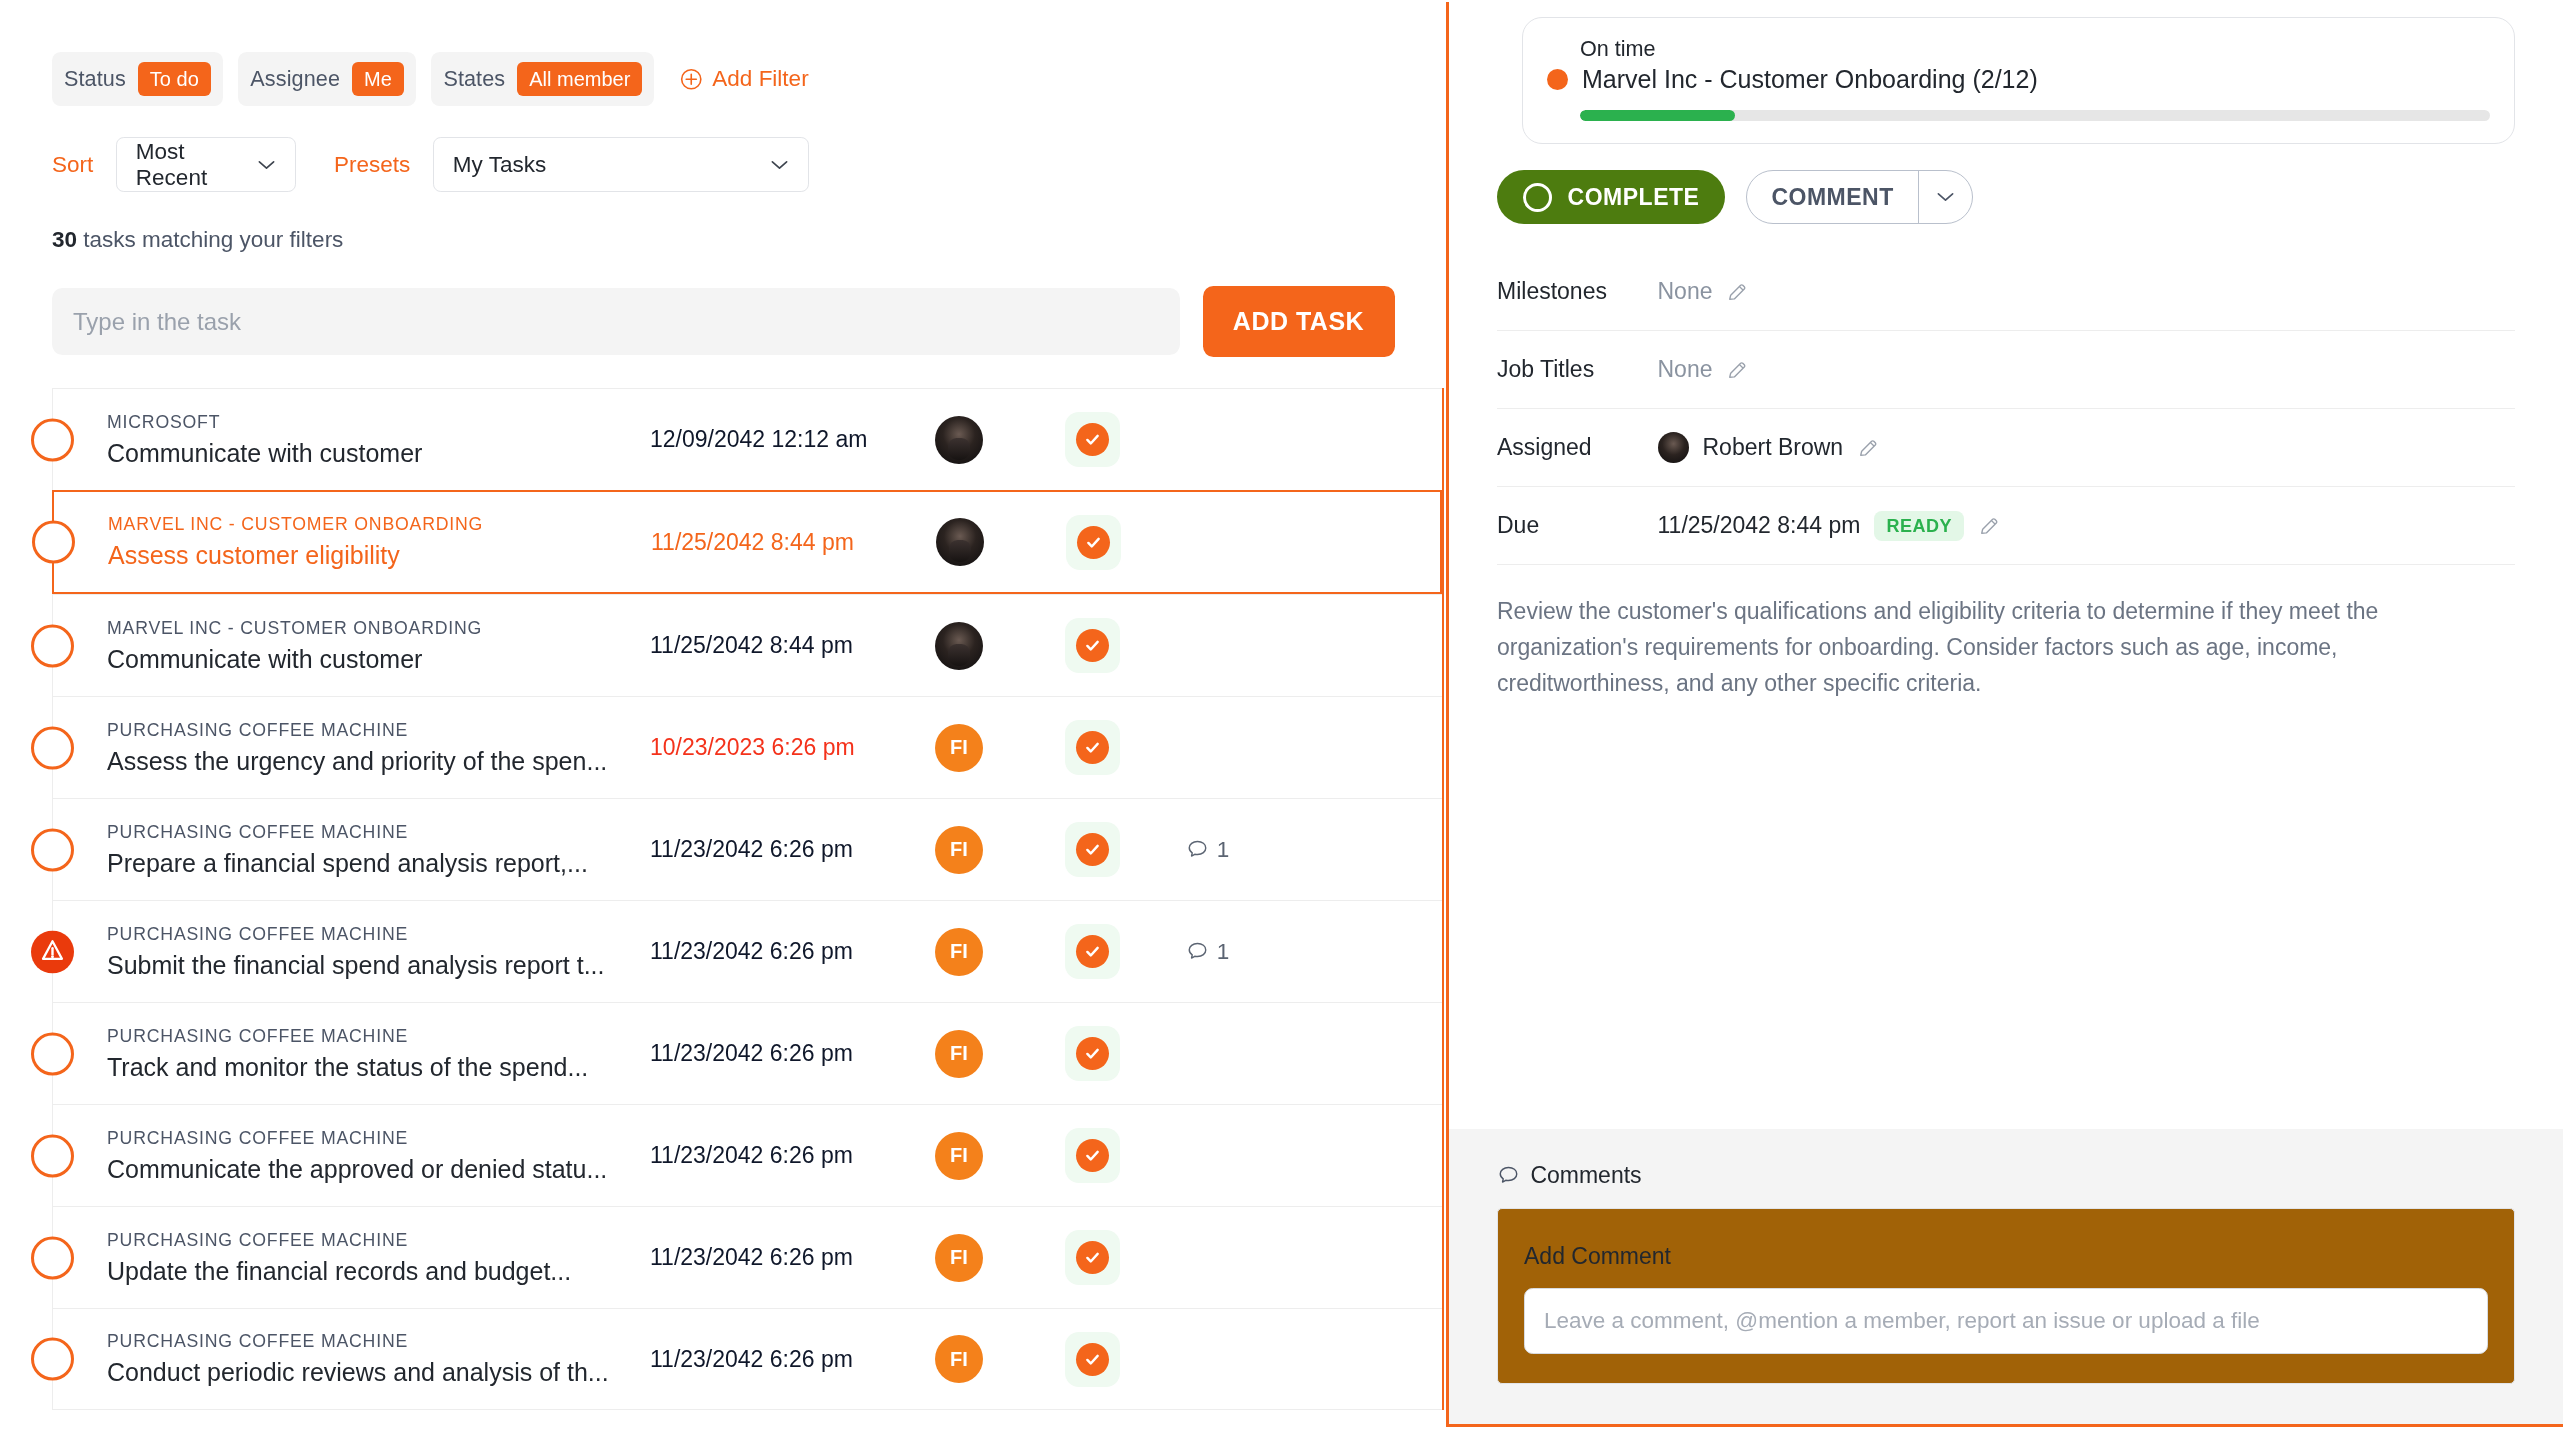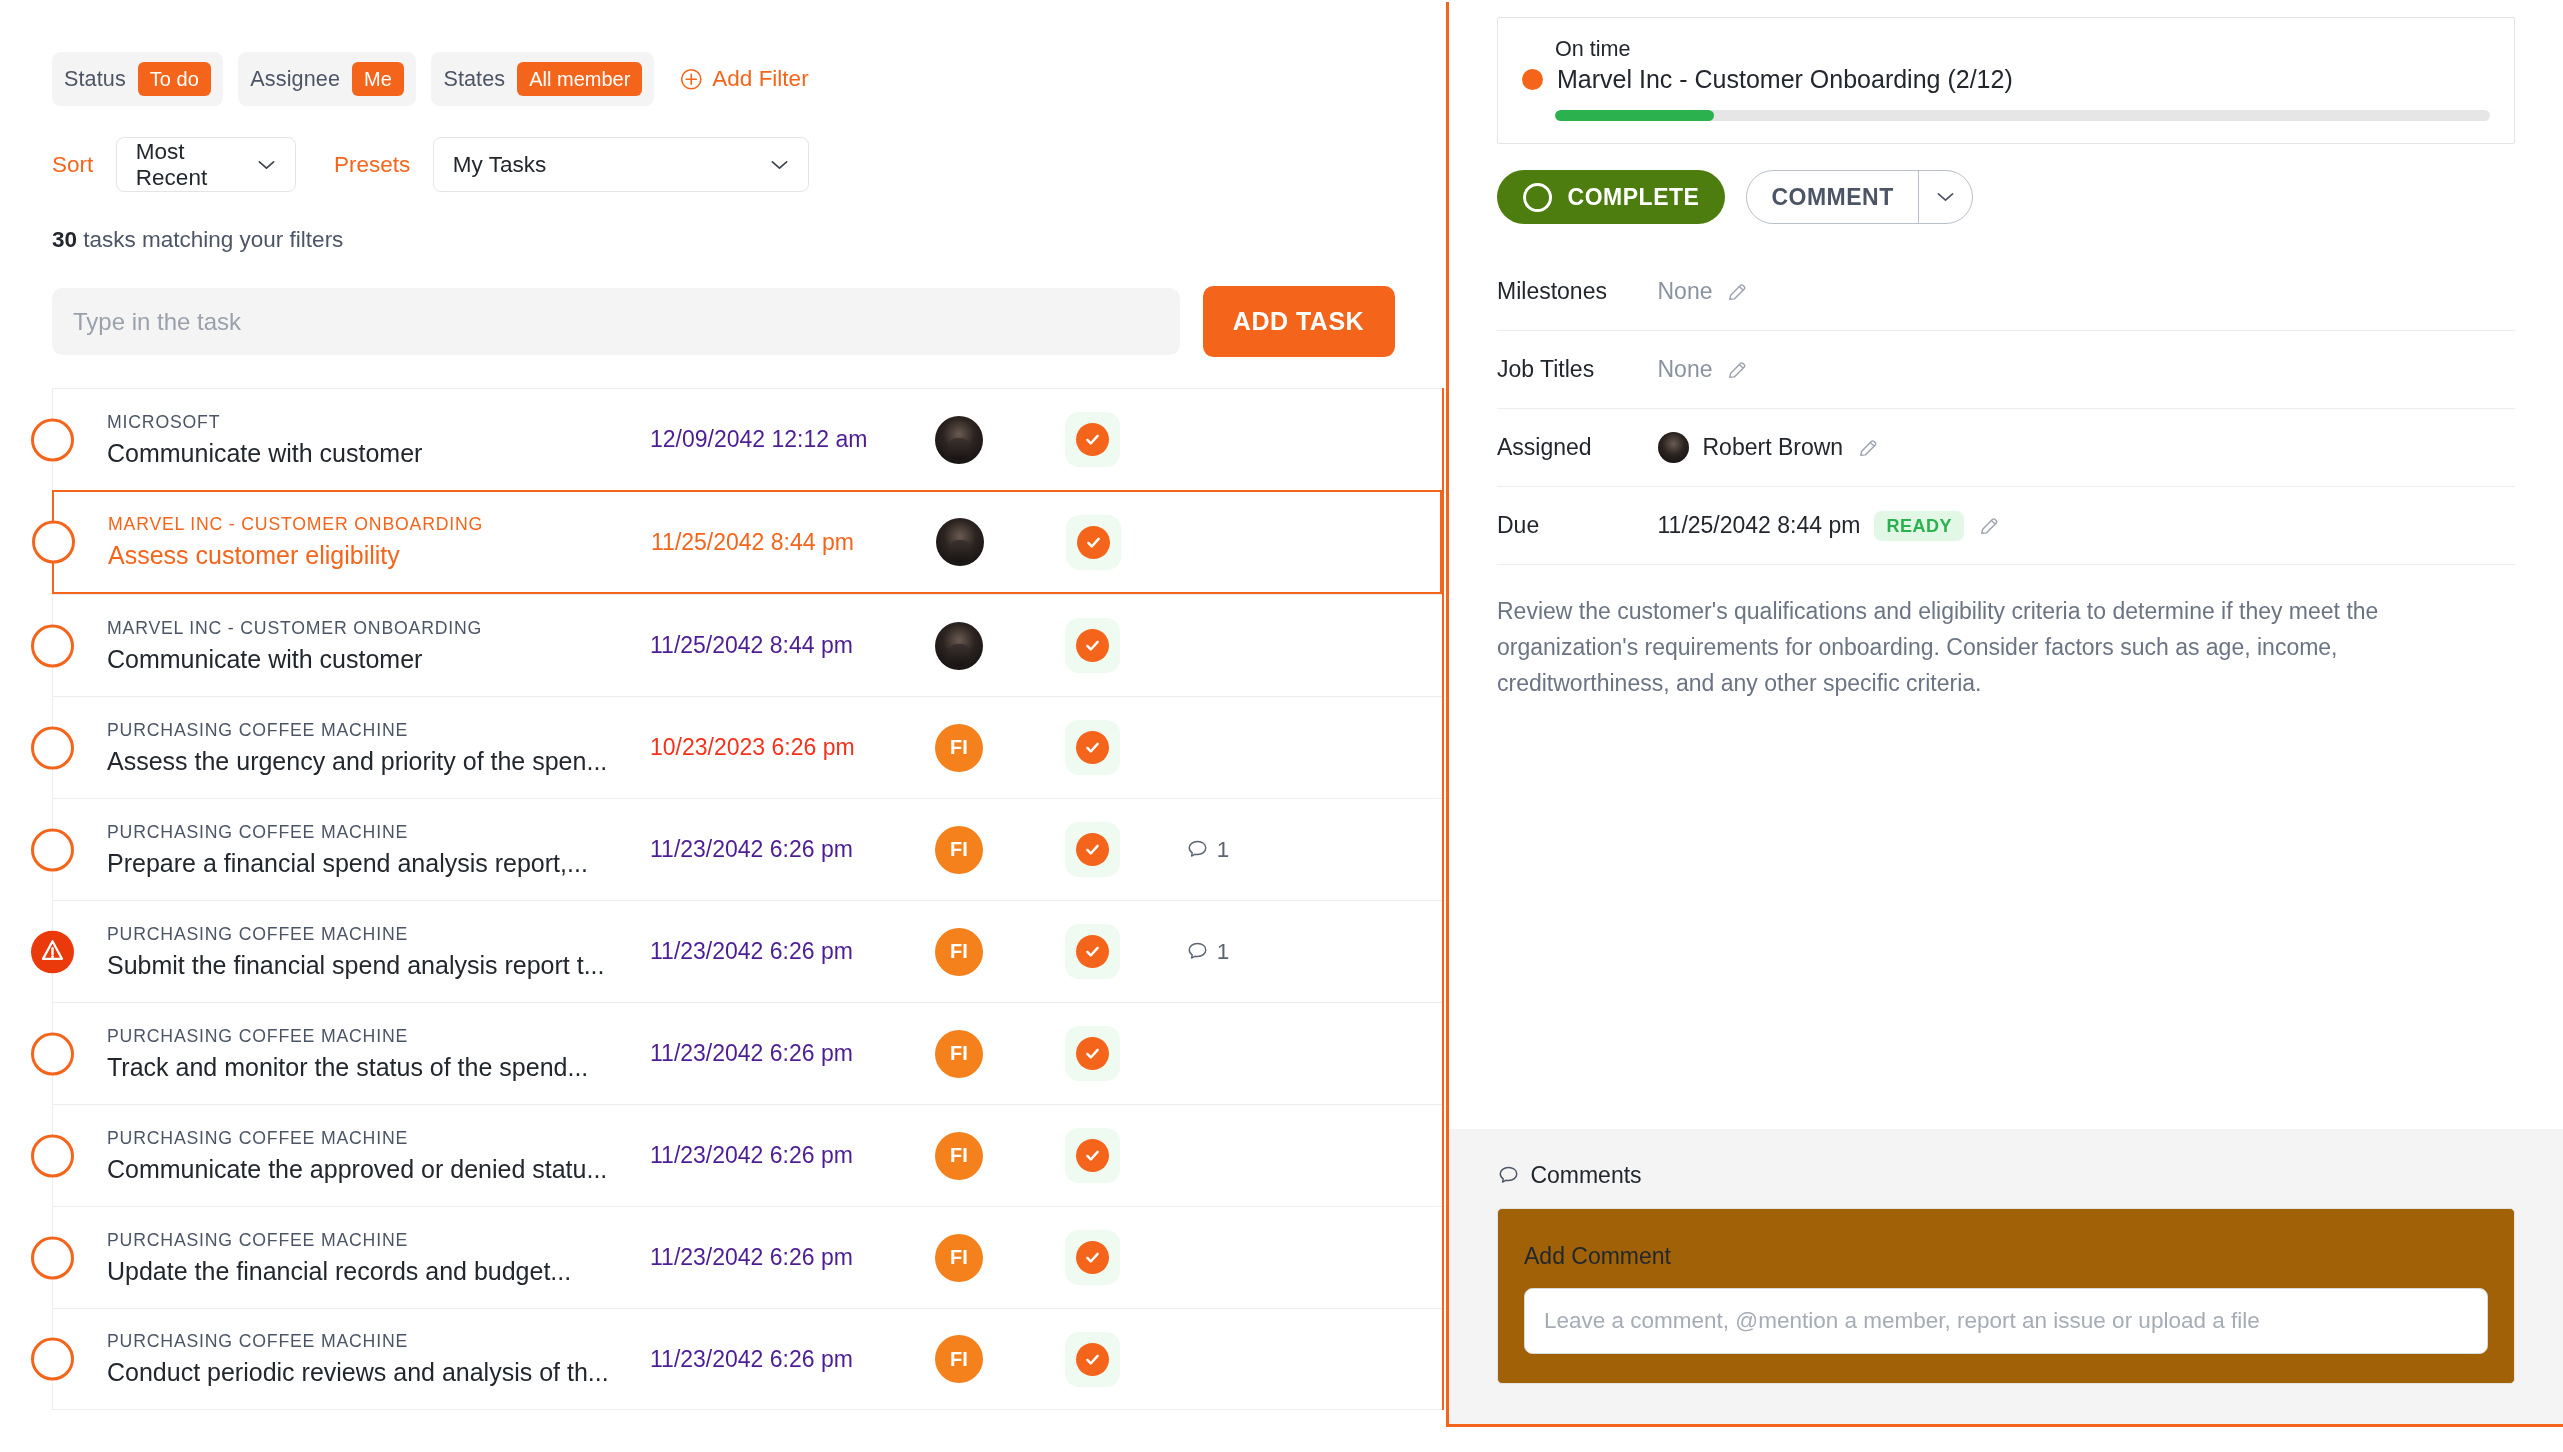--- a/index.html
+++ b/index.html
@@ -108,21 +108,21 @@
     font-size: 17.7px; letter-spacing: 0.8px; color: #4c5566;
     text-transform: uppercase; margin-bottom: 6px; white-space: nowrap;
   }
   .task-title {
     font-size: 25px; color: #22272e; white-space: nowrap;
     overflow: hidden; text-overflow: ellipsis;
   }
   .task-row.selected .task-project,
   .task-row.selected .task-title { color: #f4651b; }
 
-  .task-date { width: 285px; font-size: 23px; color: #4c1d95; }
+  .task-date { width: 285px; font-size: 23px; color: #0f172a; }
   .task-date.due { color: #f4651b; }
   .task-date.overdue { color: #f4321b; }
   .task-row.selected .task-date { color: #f4651b; }
 
   .task-avatar { width: 130px; display: flex; justify-content: flex-start; }
   .avatar {
     width: 48px; height: 48px; border-radius: 50%;
     display: flex; align-items: center; justify-content: center;
     font-size: 20px; font-weight: 700; color: #ffffff; overflow: hidden;
   }
@@ -160,22 +160,22 @@
     position: absolute; left: 1446px; top: 1.7px;
     width: 1117px; height: 1425px;
     border-left: 3.5px solid #f4651b;
     border-bottom: 3.5px solid #f4651b;
     background: #ffffff;
     display: flex; flex-direction: column;
   }
   .rp-body { padding: 15.6px 48px 0 48px; flex: 1 1 auto; }
 
   .status-card {
-    border: 1.4px solid #e2e4e8; border-radius: 2px;
-    padding: 17.3px 24px 22.5px 24px; position: relative;
+    border: 1.4px solid #e2e4e8; border-radius: 20px;
+    padding: 17.3px 24px 22.5px 24px; position: relative; margin-left: 25px;
   }
   .status-ontime { font-size: 21.6px; color: #22272e; margin-bottom: 3.5px; padding-left: 33px; }
   .status-title-row { display: flex; align-items: center; gap: 14px; }
   .status-dot { width: 21px; height: 21px; border-radius: 50%; background: #f4651b; flex: none; }
   .status-title { font-size: 25px; color: #22272e; }
   .progress-track {
     margin-top: 15.6px; margin-left: 33px;
     height: 11.2px; border-radius: 6px; background: #e6e6e6; overflow: hidden;
   }
   .progress-fill { height: 100%; border-radius: 6px; background: #2bb14e; }

